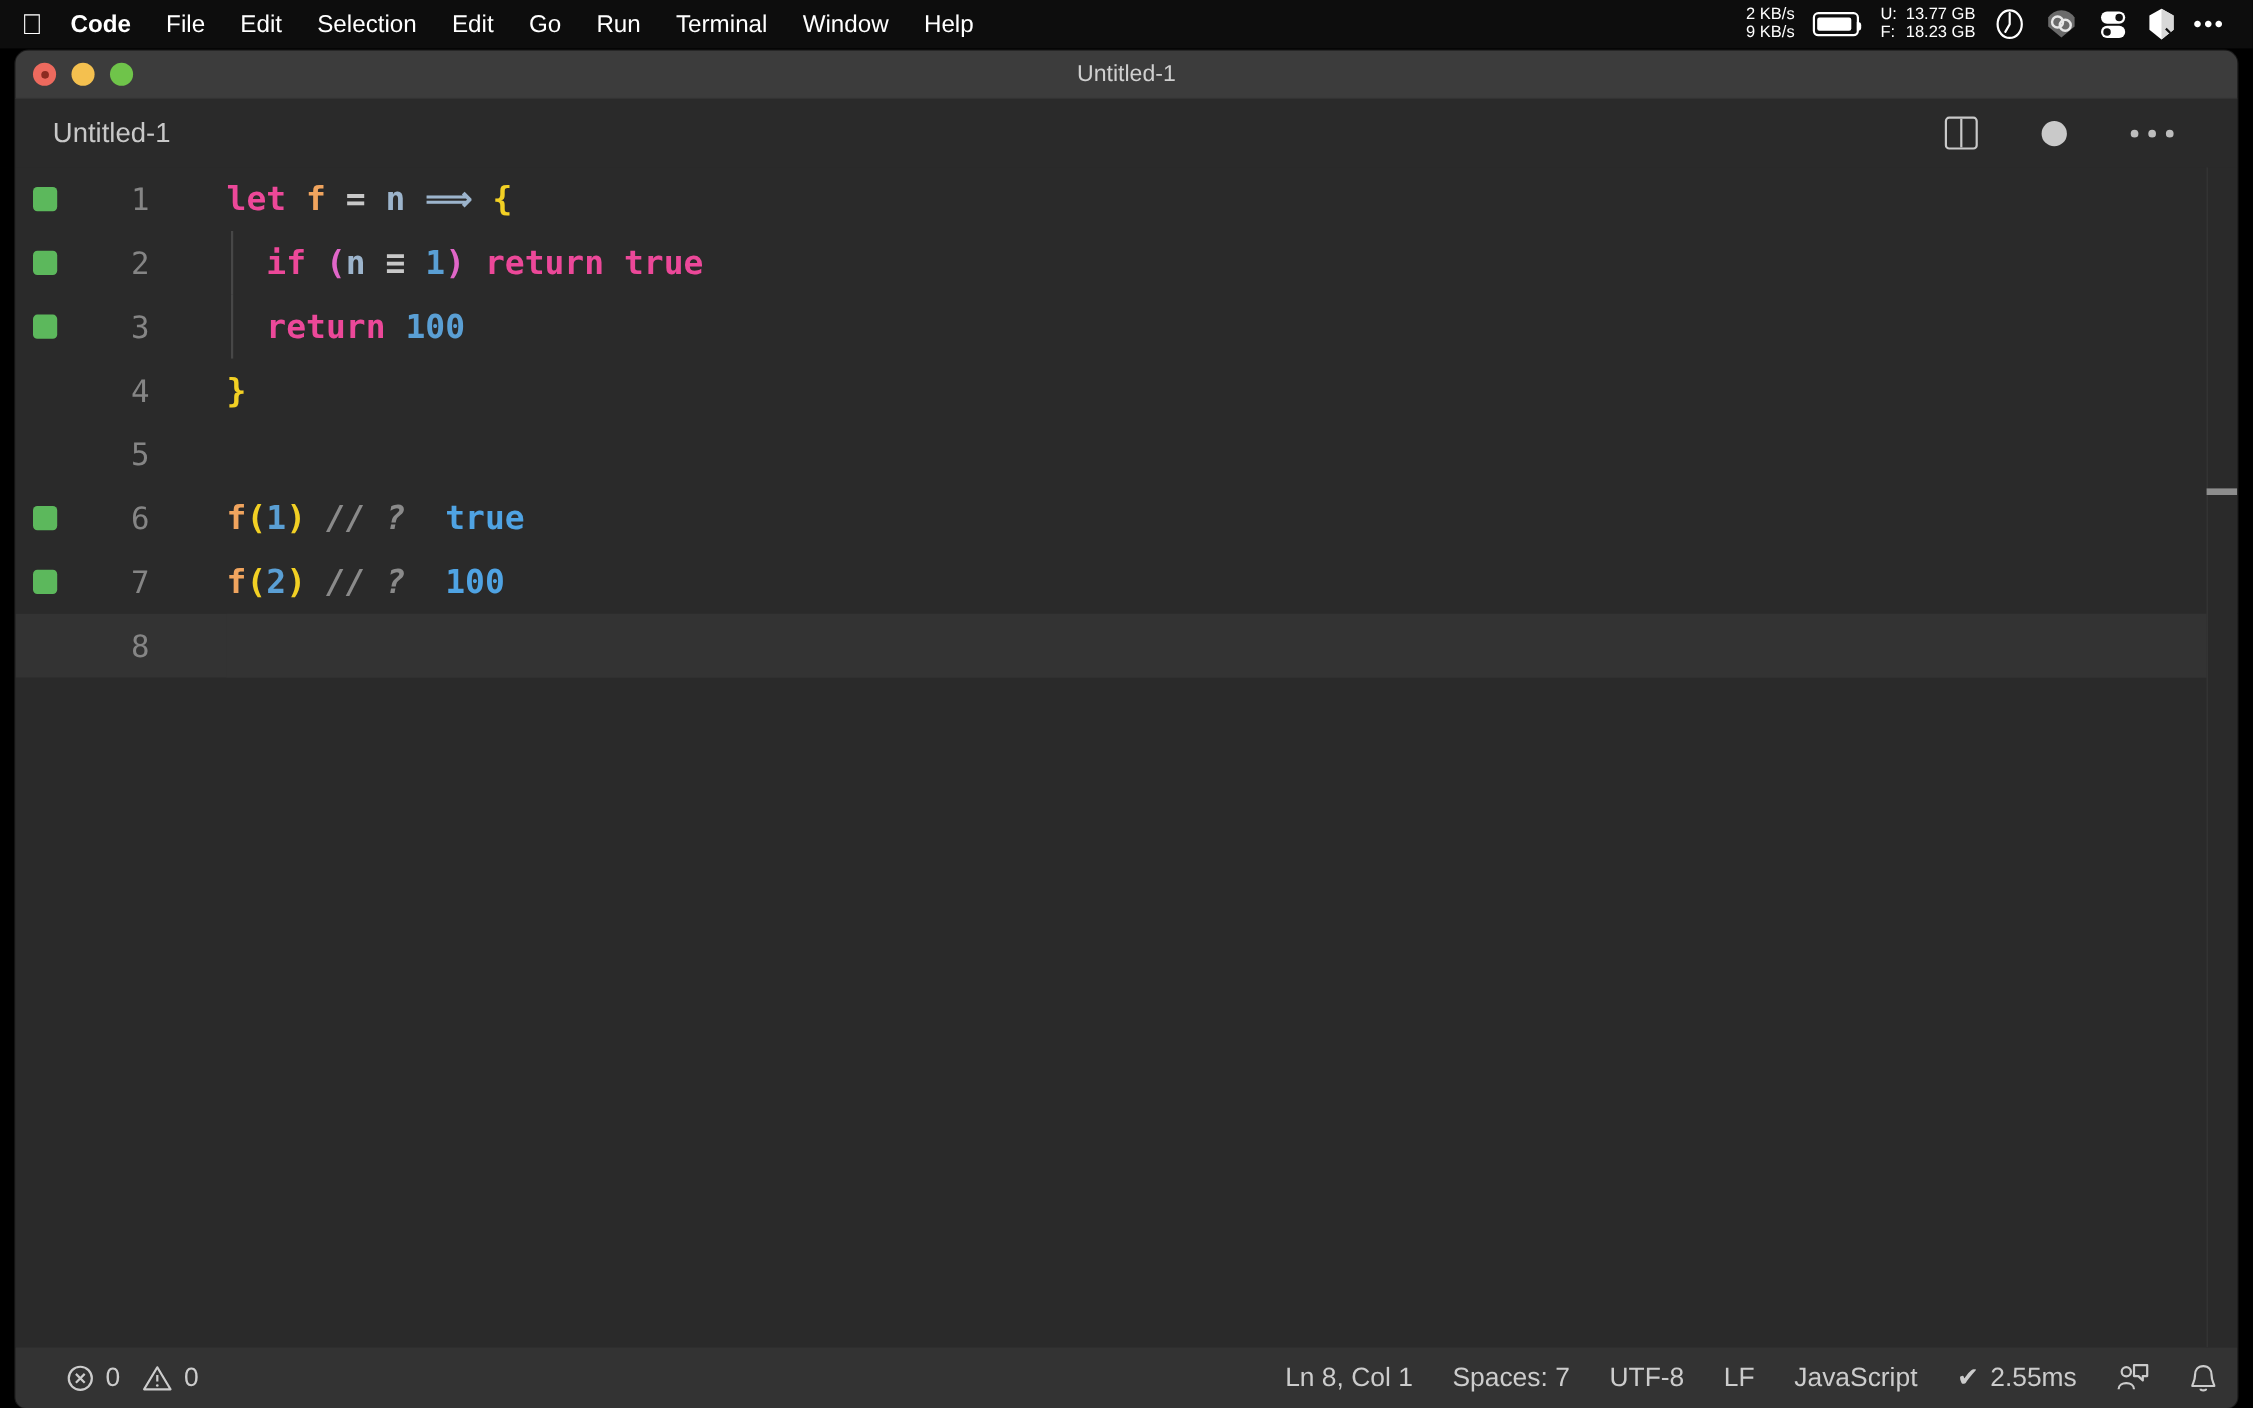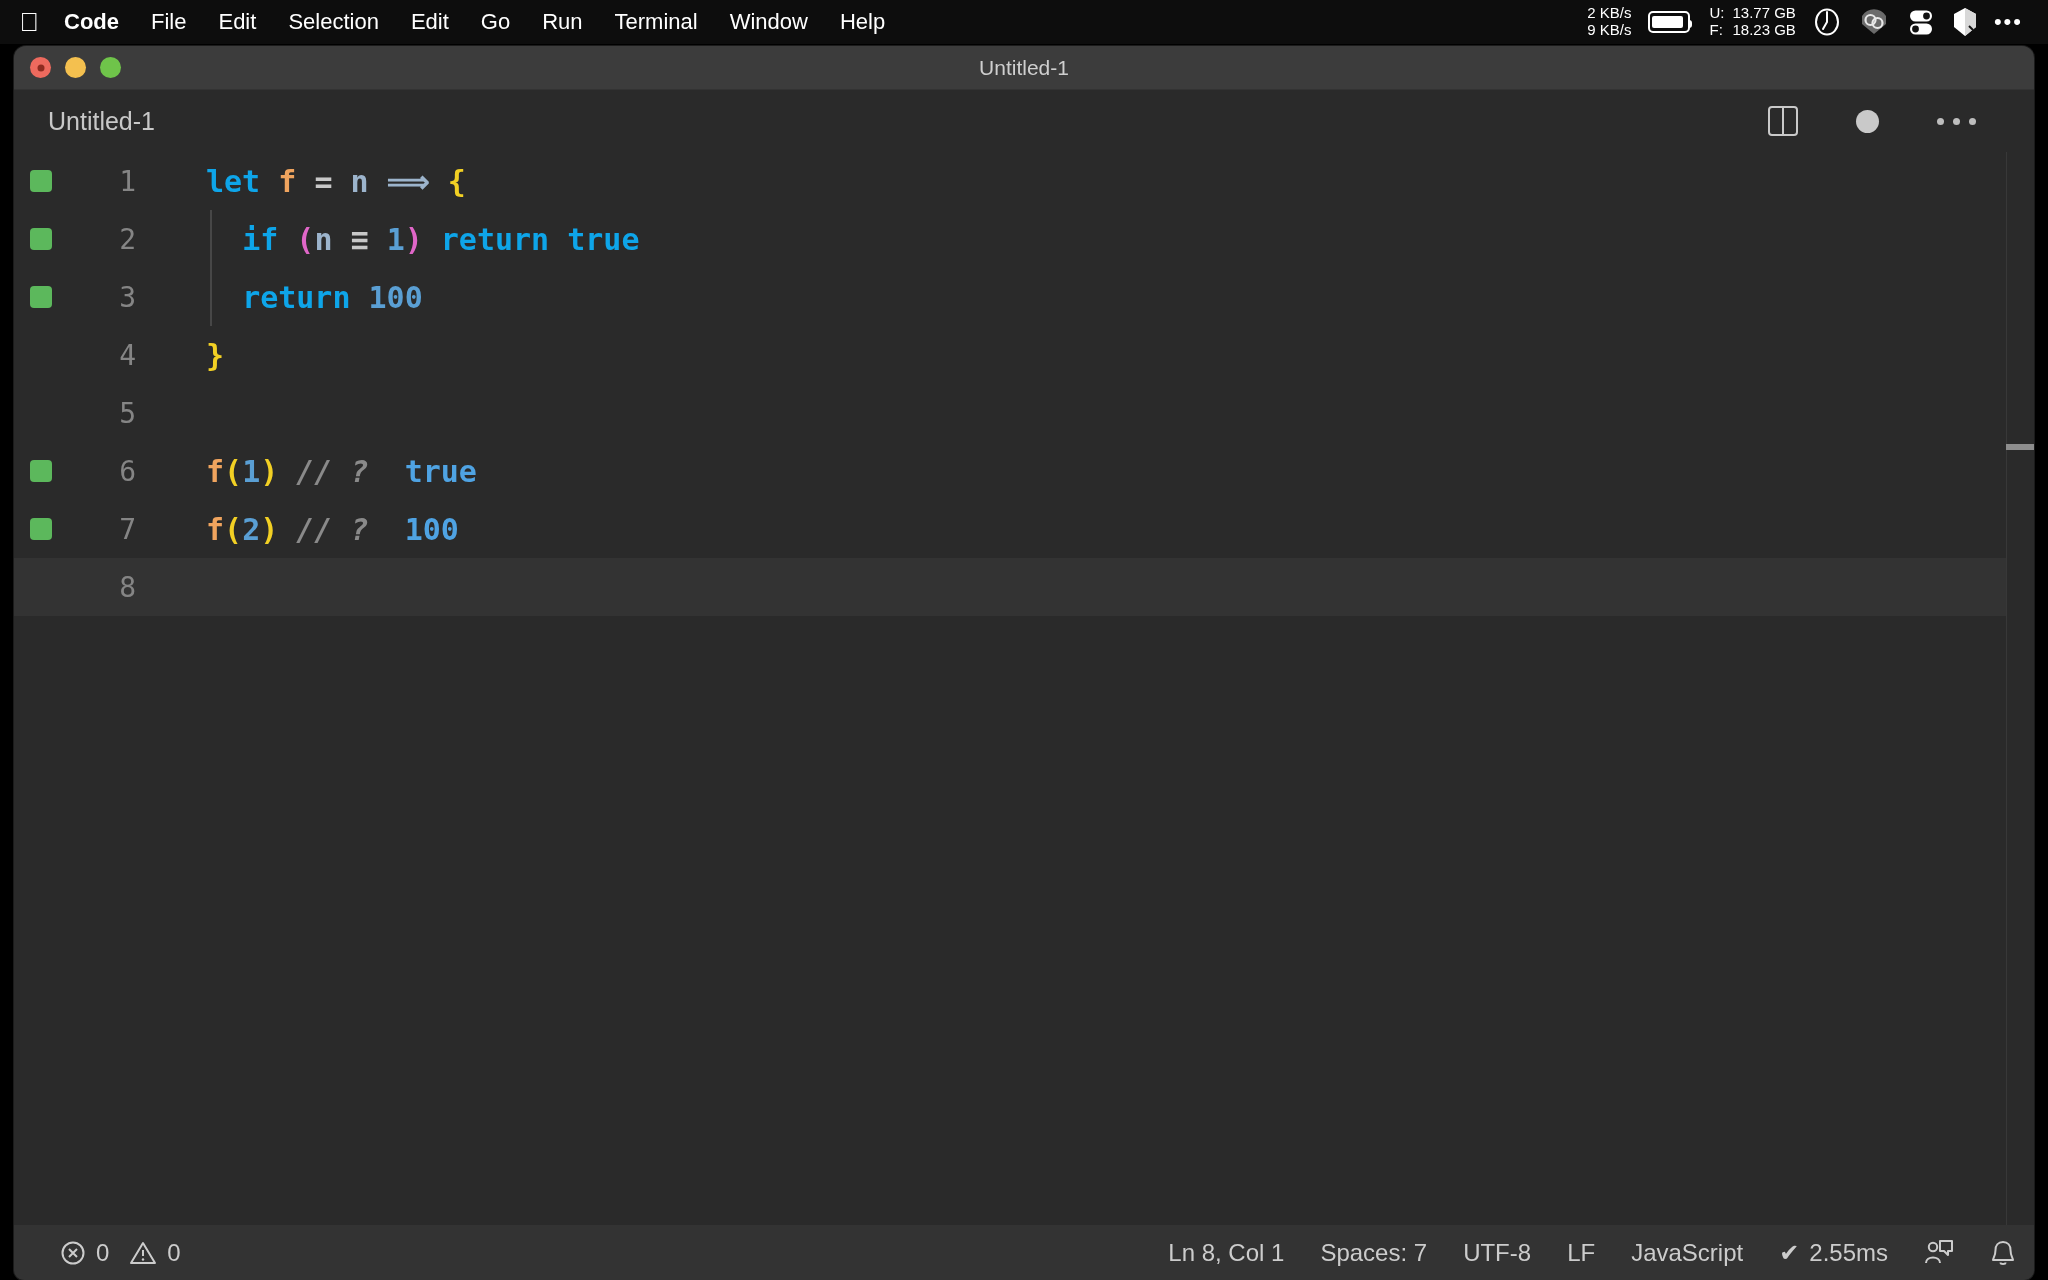--- a/index.html
+++ b/index.html
@@ -199,21 +199,21 @@
   .line.active .active-bg{
     position:absolute; left:192px; right:0; top:0; height:58px;
     background:#333333;
   }
   .indent-guide{
     position:absolute; left:196px; top:0; width:2px; height:58px;
     background:#474747;
   }
 
   
-  .t-kw   { color:#0ea5e9; }
+  .t-kw   { color:#ec4899; }
   .t-fn   { color:#f0a45e; }
   .t-op   { color:#c8c8c8; font-weight:bold; }
   .t-var  { color:#9cb4cc; }
   .t-arrow{ color:#9cb4cc; }
   .t-brace{ color:#f2d024; }
   .t-paren{ color:#e066c8; }
   .t-paren2{ color:#f2d024; }
   .t-num  { color:#5a9fd4; }
   .t-cmt  { color:#8a8a8a; font-style:italic; font-weight:bold; }
   .t-res  { color:#4fa3e3; }

